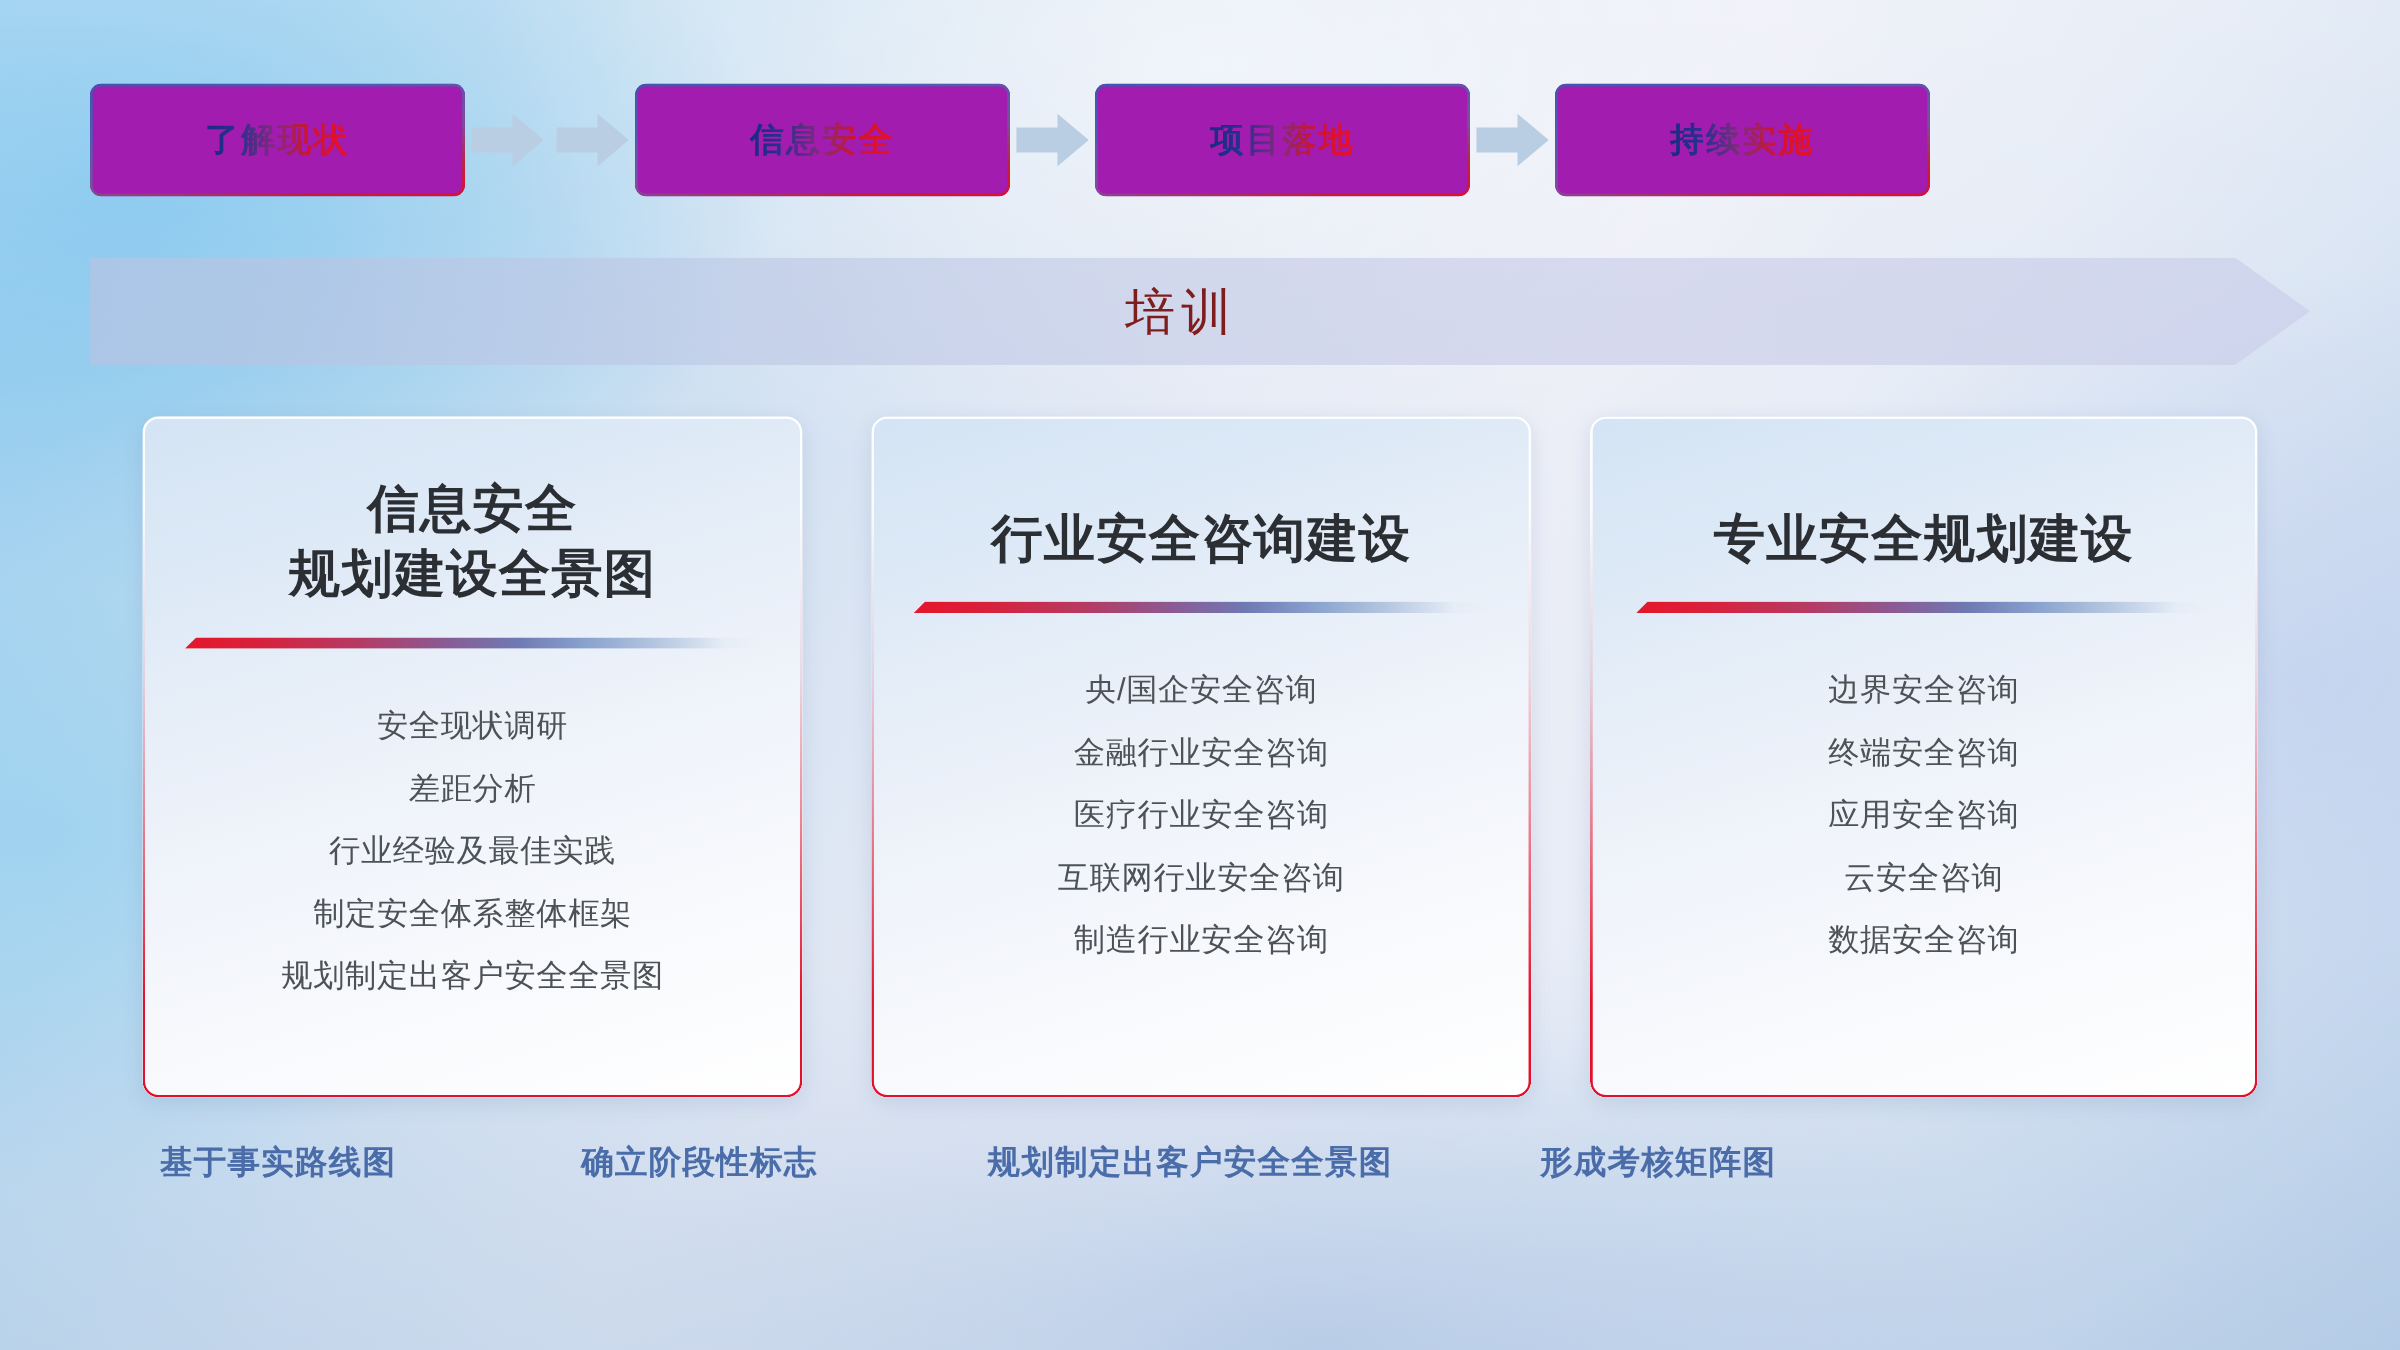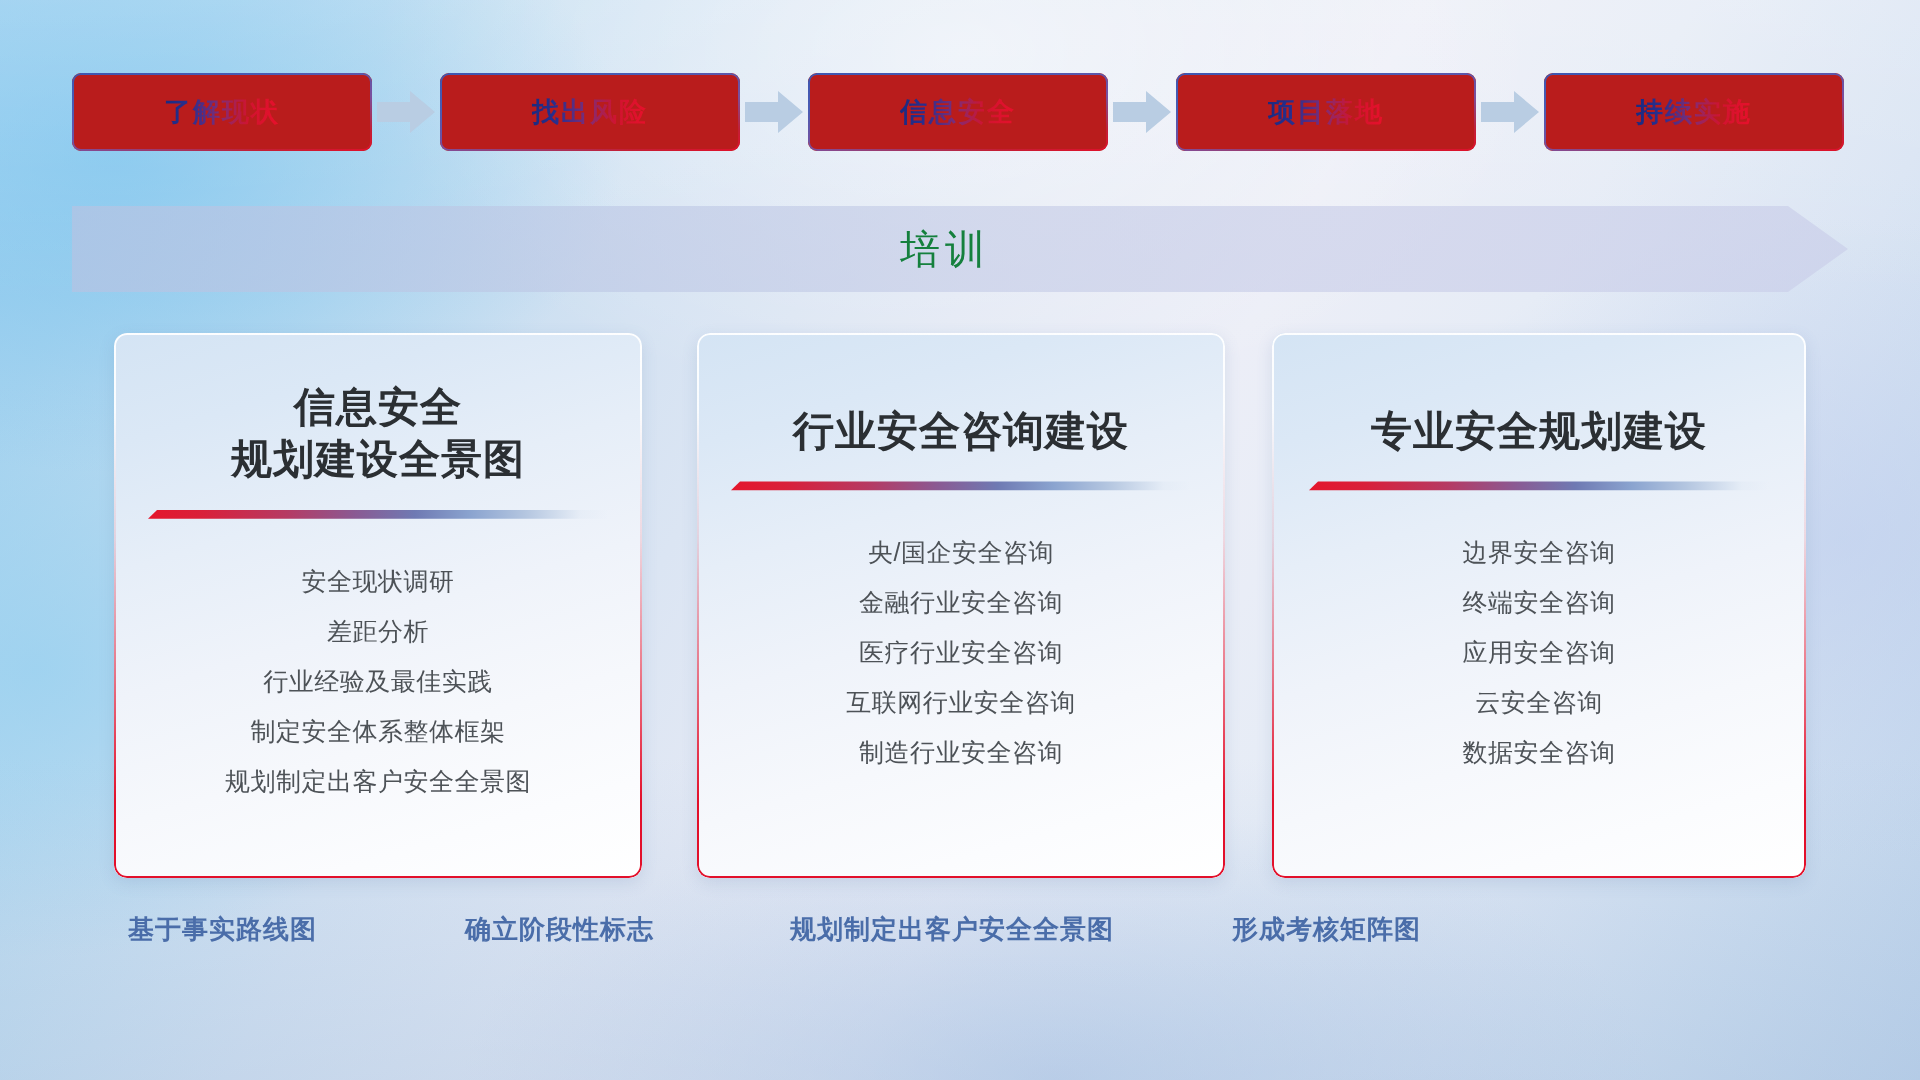--- a/index.html
+++ b/index.html
@@ -36,23 +36,23 @@
   
   #stage{position:absolute;inset:0;z-index:2;}
 
   
   .step-row{
     position:absolute;left:72px;top:76px;width:1776px;height:72px;
     display:flex;align-items:center;
   }
   .step-box{
     position:relative;
-    width:300px;height:78px;flex:0 0 300px;
+    width:300px;height:90px;flex:0 0 300px;
     border-radius:9px;
-    background:#b91c1c;
+    background:#a21caf;
     display:flex;align-items:center;justify-content:center;
     box-sizing:border-box;
   }
   .step-box::before{
     content:"";position:absolute;inset:0;border-radius:9px;padding:2.2px;
     background:linear-gradient(170deg,#3f56b0 0%,#4a5cb3 28%,#7a4f9d 58%,#c31f35 84%,#e0102a 100%);
     -webkit-mask:linear-gradient(#000 0 0) content-box,linear-gradient(#000 0 0);
     -webkit-mask-composite:xor;mask-composite:exclude;
     pointer-events:none;
   }
@@ -80,21 +80,21 @@
        rgba(178,196,228,.78) 0%,
        rgba(190,202,230,.72) 26%,
        rgba(200,207,232,.70) 50%,
        rgba(205,209,234,.72) 74%,
        rgba(203,208,234,.74) 100%);
     -webkit-clip-path:polygon(0 0, calc(100% - 60px) 0, 100% 50%, calc(100% - 60px) 100%, 0 100%);
     clip-path:polygon(0 0, calc(100% - 60px) 0, 100% 50%, calc(100% - 60px) 100%, 0 100%);
   }
   .band-title{
     position:absolute;inset:0;display:flex;align-items:center;justify-content:center;
-    font-size:40px;font-weight:400;color:#15803d;letter-spacing:5px;
+    font-size:40px;font-weight:400;color:#7f1d1d;letter-spacing:5px;
     padding-right:30px;box-sizing:border-box;
   }
 
   
   .cards{
     position:absolute;left:0;top:333px;width:1920px;height:545px;
   }
   .card{
     position:absolute;top:0;height:545px;
     border-radius:13px;
@@ -171,23 +171,20 @@
 
     <div class="step-box">
       <span class="step-label">了解现状</span>
     </div>
     <div class="step-arrow">
       <svg width="58" height="42" viewBox="0 0 58 42" aria-hidden="true">
         <path d="M0 11 H33 V0 L58 21 L33 42 V31 H0 Z" fill="#b9cde3"></path>
       </svg>
     </div>
 
-    <div class="step-box">
-      <span class="step-label">找出风险</span>
-    </div>
     <div class="step-arrow">
       <svg width="58" height="42" viewBox="0 0 58 42" aria-hidden="true">
         <path d="M0 11 H33 V0 L58 21 L33 42 V31 H0 Z" fill="#b9cde3"></path>
       </svg>
     </div>
 
     <div class="step-box">
       <span class="step-label">信息安全</span>
     </div>
     <div class="step-arrow">

